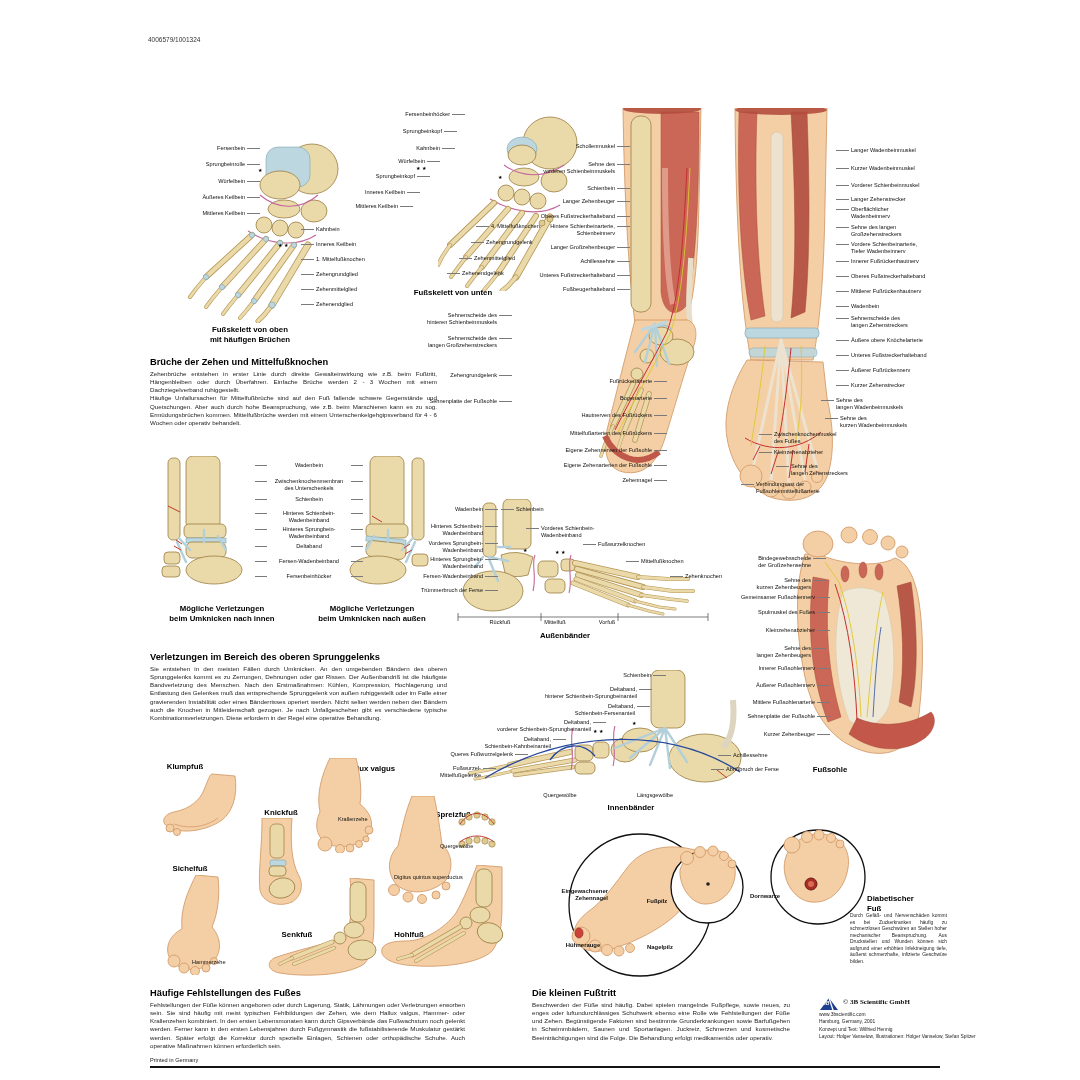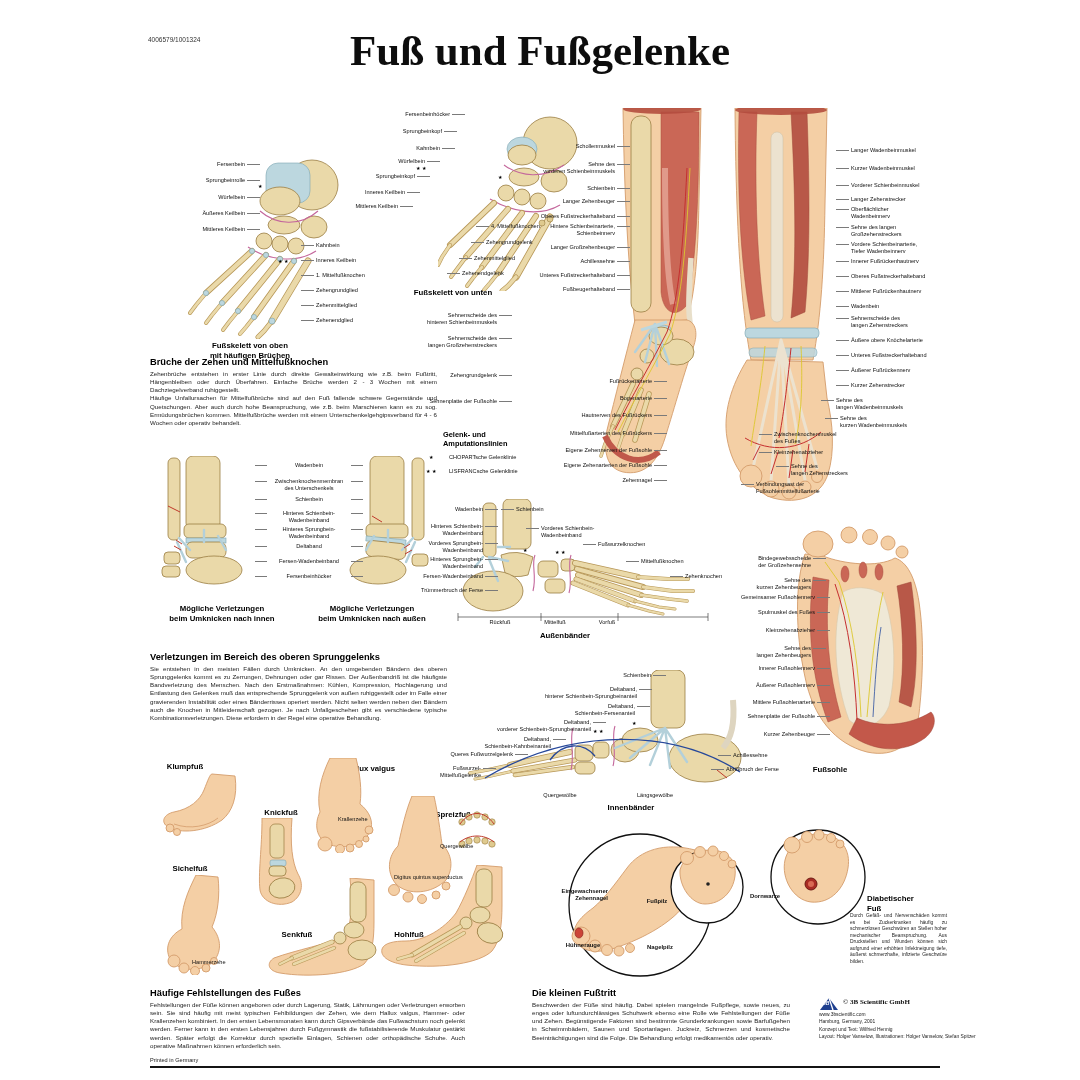--- a/index.html
+++ b/index.html
@@ -52,23 +52,22 @@
   .rayU{stroke:#b89858;fill:none;stroke-linecap:round;}
   .rayO{stroke:#ead9a9;fill:none;stroke-linecap:round;}
   .circ{fill:#fff;stroke:#101010;stroke-width:1.3;}
 </style>
 </head>
 <body>
 
 <div id="canvas">
 
   <div id="catalog">4006579/1001324</div>
-  <div id="title">Fuß und Fußgelenke</div>
-
-  <div class="fig" style="left:140px;top:141px;width:265px;height:228px;">
+
+  <div class="fig" style="left:140px;top:125px;width:265px;height:228px;">
     <svg class="art" style="left:48px;top:6px;" width="172" height="192" viewBox="0 0 172 192">
       <ellipse class="bone" cx="124" cy="38" rx="26" ry="25"></ellipse>
       <rect class="cart" x="78" y="16" width="44" height="40" rx="12"></rect>
       <ellipse class="bone" cx="92" cy="54" rx="20" ry="14"></ellipse>
       <ellipse class="bone" cx="96" cy="78" rx="16" ry="9"></ellipse>
       <ellipse class="bone" cx="126" cy="80" rx="13" ry="11"></ellipse>
       <circle class="bone" cx="76" cy="94" r="8"></circle>
         <circle class="bone" cx="92" cy="97" r="8"></circle>
         <circle class="bone" cx="108" cy="99" r="8"></circle>
       <path class="jl" d="M72,64 C88,78 112,80 130,64"></path>
@@ -338,28 +337,20 @@
 Wadenbeinband</span>
     <span class="L Lc" style="left:105px;top:95px;width:78px;">Deltaband</span>
     <span class="L Lc" style="left:105px;top:110px;width:78px;">Fersen-Wadenbeinband</span>
     <span class="L Lc" style="left:105px;top:125px;width:78px;">Fersenbeinhöcker</span>
     <span class="cap" style="left:2px;top:156px;width:140px;">Mögliche Verletzungen
 beim Umknicken nach innen</span>
     <span class="cap" style="left:152px;top:156px;width:140px;">Mögliche Verletzungen
 beim Umknicken nach außen</span>
   </div>
 
-  <div class="fig" style="left:425px;top:430px;width:190px;height:55px;">
-    <span class="legH" style="left:18px;top:0;">Gelenk- und
-Amputationslinien</span>
-    <span class="star" style="left:4px;top:24px;">★</span>
-    <span class="legT" style="left:24px;top:24px;">CHOPARTsche Gelenklinie</span>
-    <span class="star" style="left:1px;top:38px;">★★</span>
-    <span class="legT" style="left:24px;top:38px;">LISFRANCsche Gelenklinie</span>
-  </div>
 
   <div class="fig" style="left:395px;top:495px;width:330px;height:150px;">
     <svg class="art" style="left:58px;top:4px;" width="265" height="128" viewBox="0 0 265 128">
       <rect class="bone" x="50" y="0" width="28" height="50" rx="6"></rect>
       <rect class="bone" x="30" y="4" width="13" height="54" rx="5"></rect>
       <path class="bone" d="M48,56 Q64,50 80,58 L75,76 Q60,80 52,74 Z"></path>
       <ellipse class="bone" cx="40" cy="92" rx="30" ry="20"></ellipse>
       <rect class="bone" x="85" y="62" width="20" height="16" rx="5"></rect>
       <rect class="bone" x="92" y="80" width="20" height="14" rx="5"></rect>
       <rect class="bone" x="108" y="60" width="14" height="12" rx="4"></rect>

